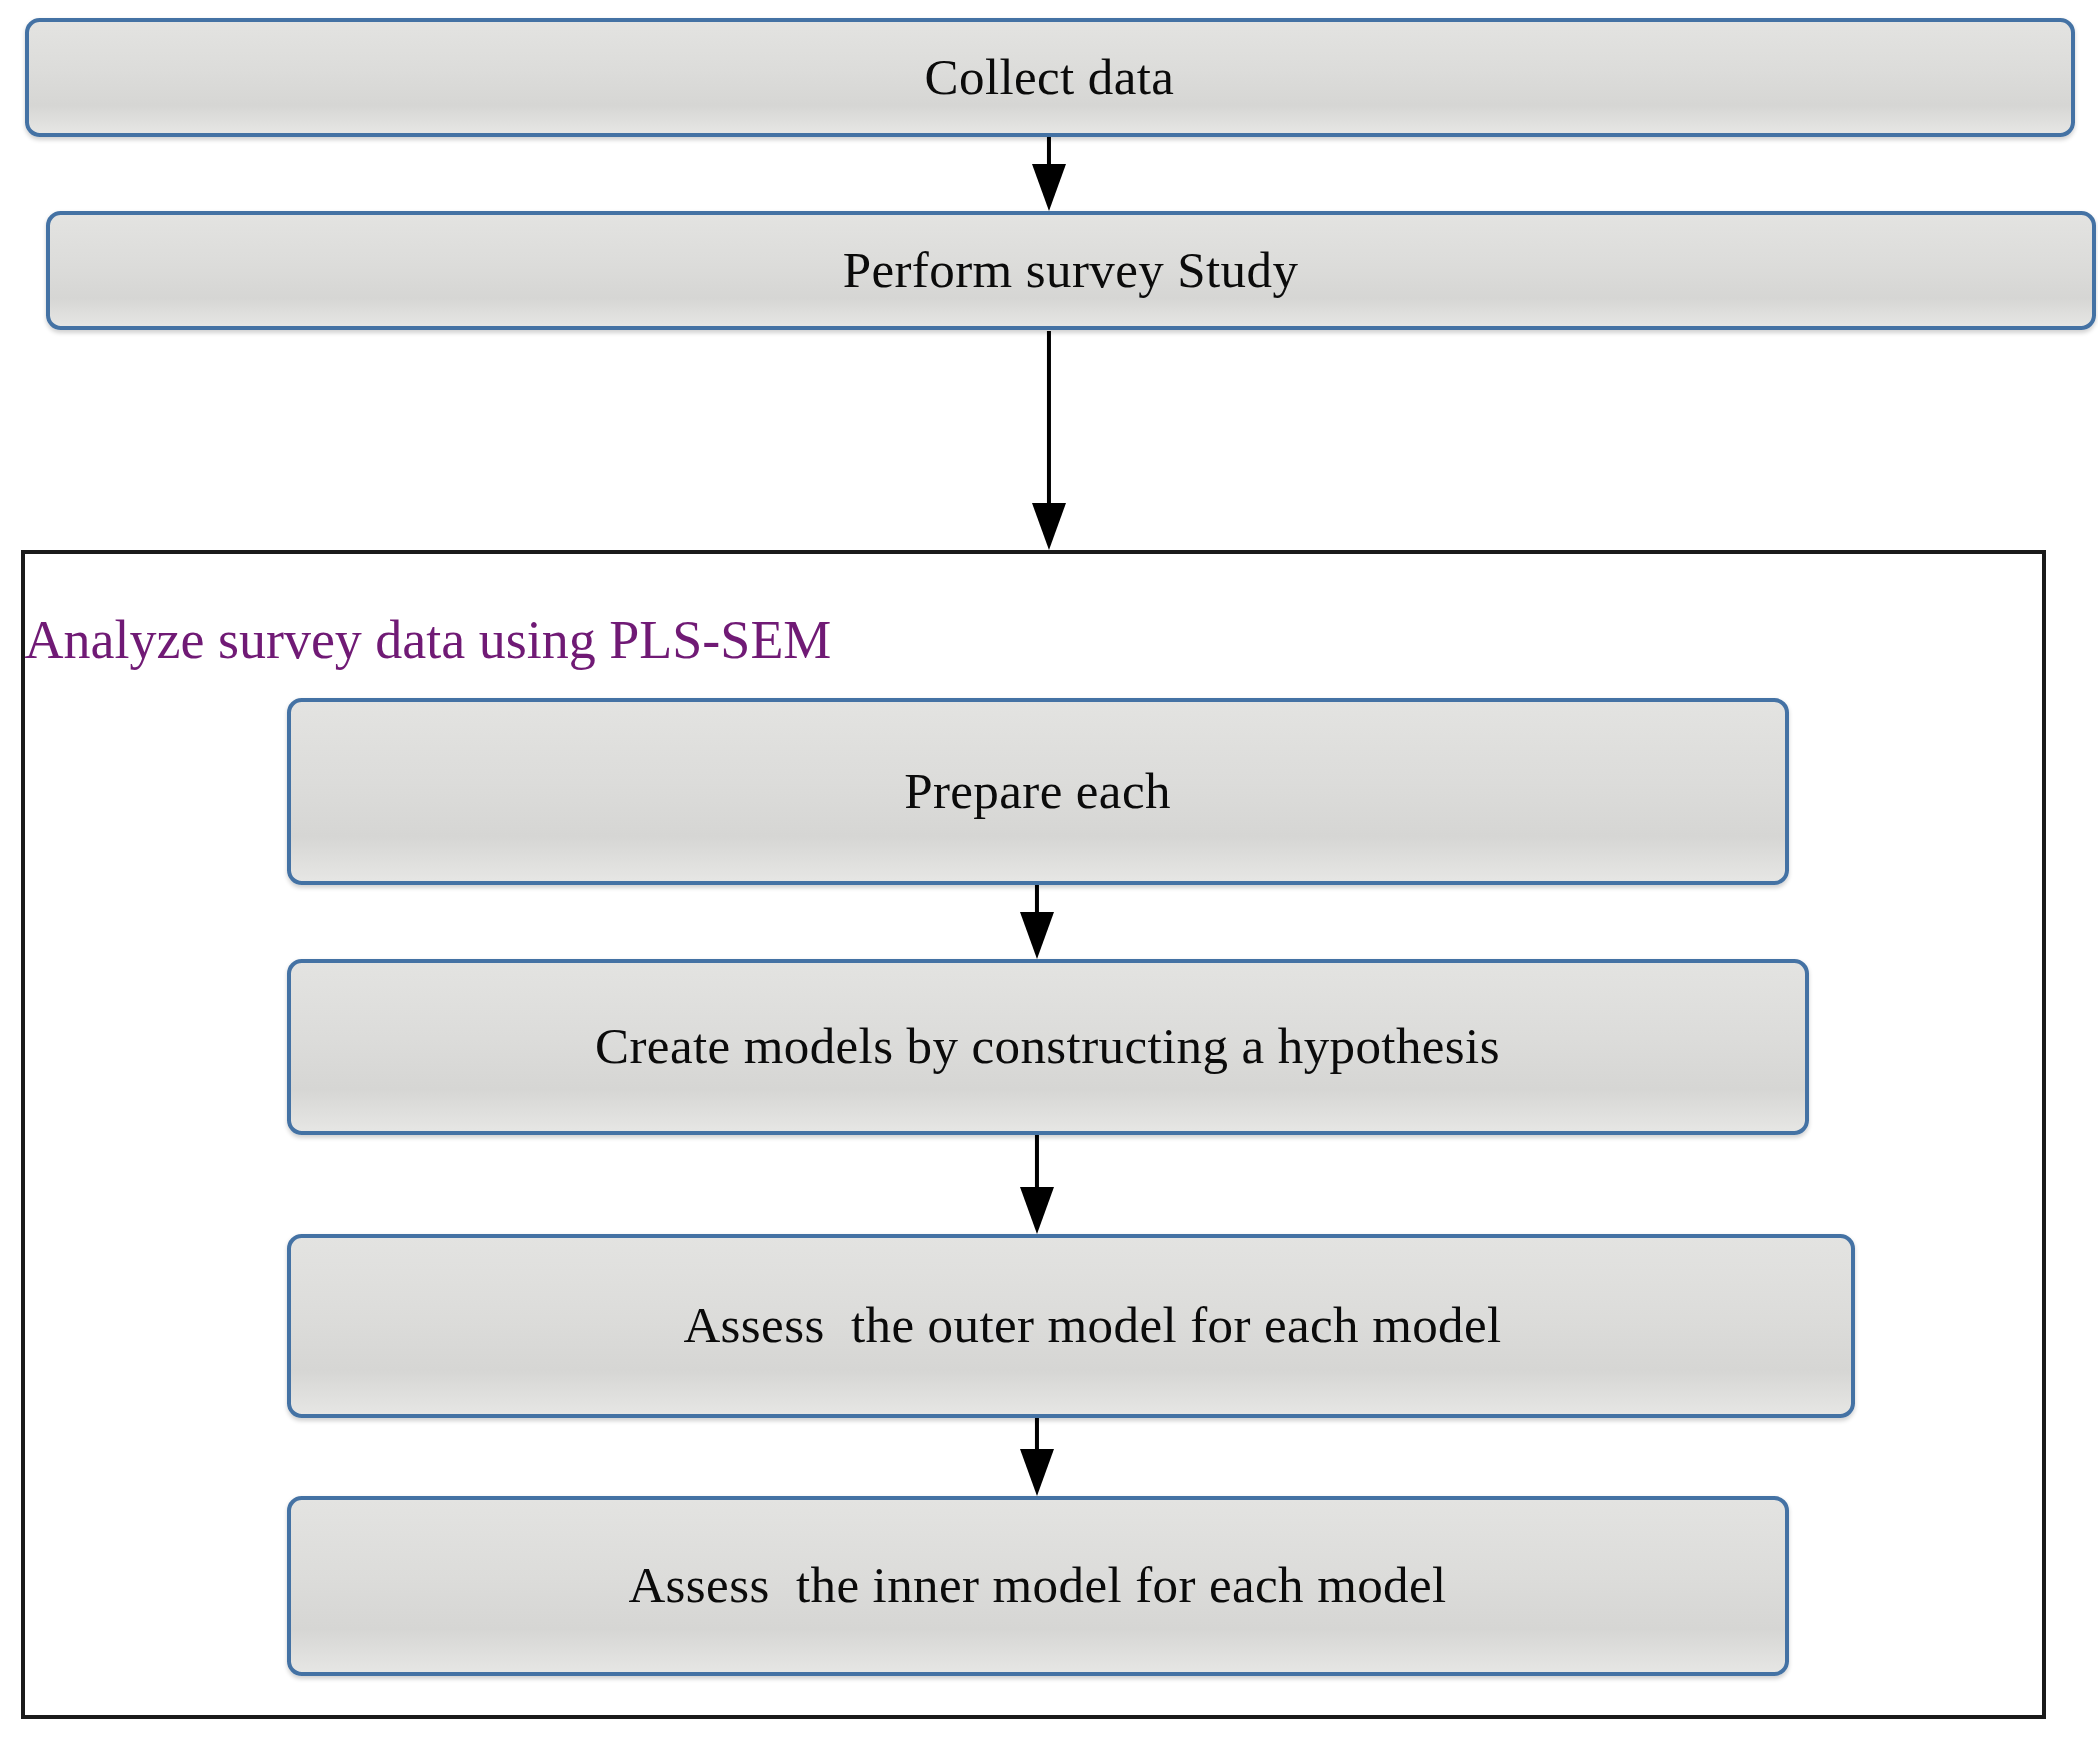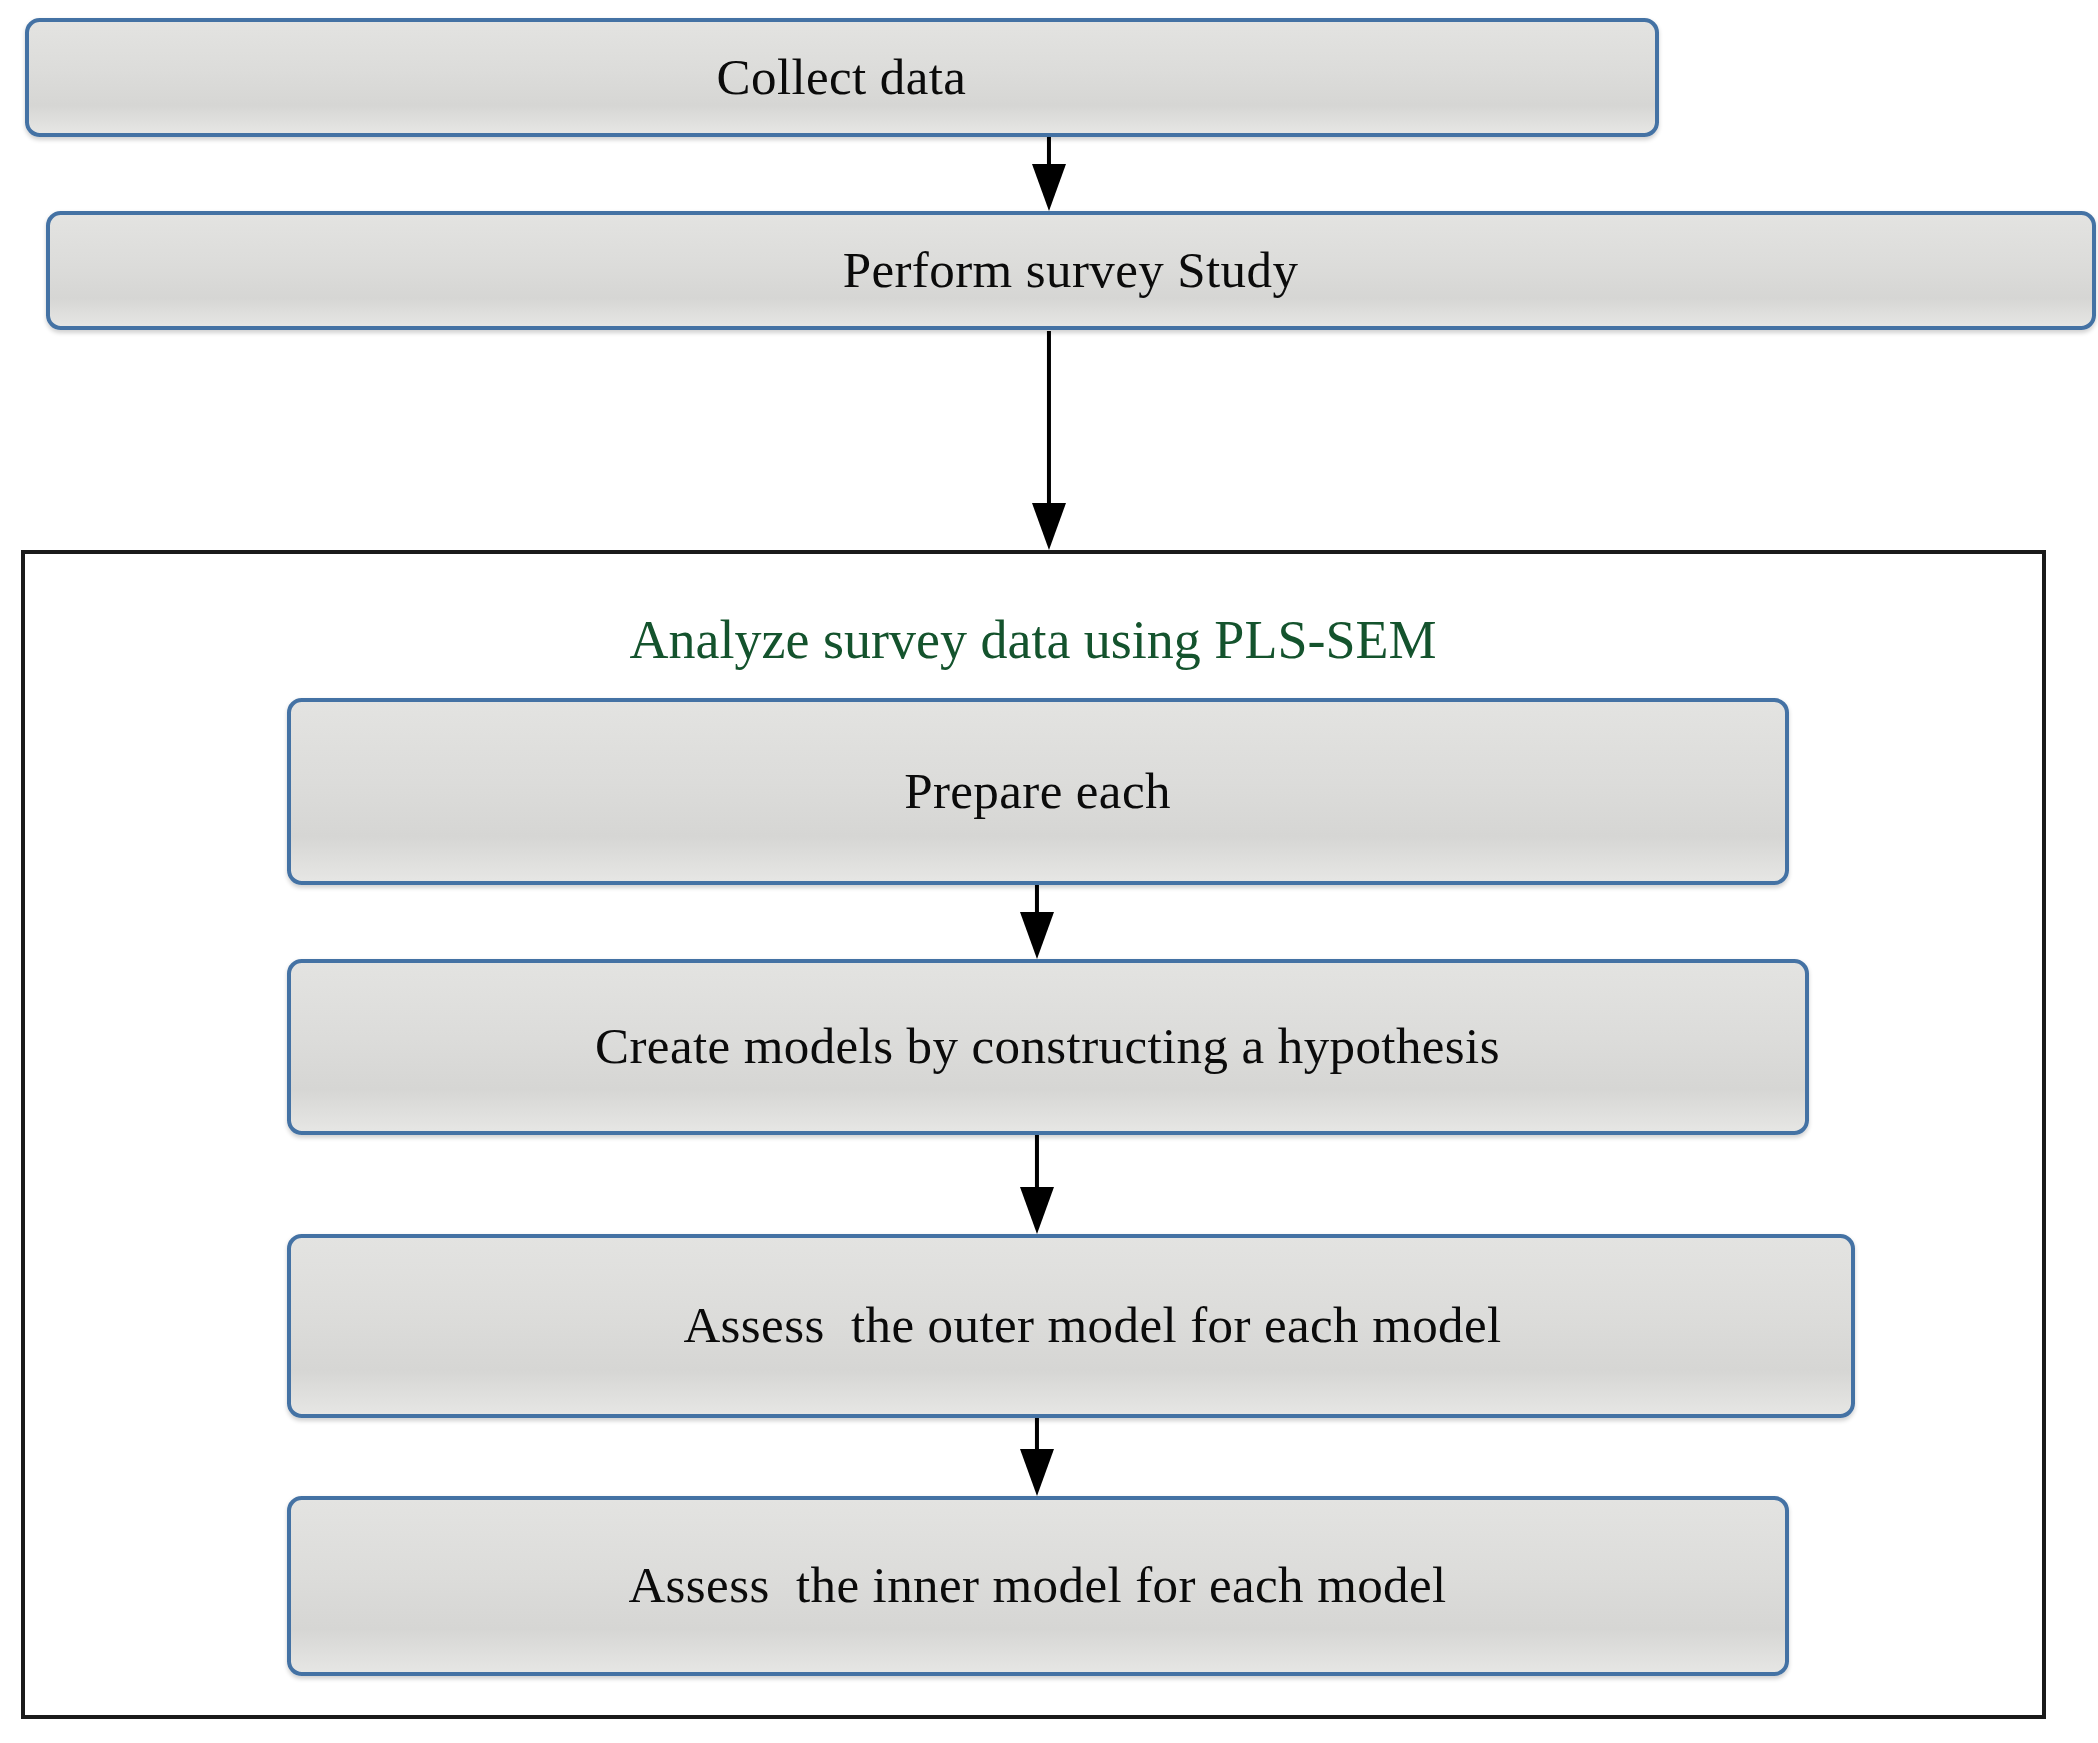--- a/index.html
+++ b/index.html
@@ -45,24 +45,24 @@
   .group-box {
     position: absolute;
     box-sizing: border-box;
     border: 4.1px solid #1a1a1a;
     background: #ffffff;
   }
   .group-title {
     position: absolute;
     left: 0;
     right: 0;
-    text-align: center;
+    text-align: left;
     font-size: 54px;
     line-height: 1;
-    color: #14532d;
+    color: #701a75;
     white-space: pre;
   }
 
   
   .arrow {
     position: absolute;
     width: 38px;
     pointer-events: none;
   }
   .arrow .shaft {
@@ -83,21 +83,21 @@
     border-left: 17px solid transparent;
     border-right: 17px solid transparent;
     border-top: 47px solid #000000;
   }
 </style>
 </head>
 <body>
 
 <div id="canvas">
 
-  <div class="proc-box" style="left:24.5px; top:18px; width:1634px; height:119px;">
+  <div class="proc-box" style="left:24.5px; top:18px; width:2050px; height:119px;">
     <span class="label">Collect data</span>
   </div>
 
   <div class="arrow" style="left:1030px; top:137px; height:74px;">
     <div class="shaft" style="height:28px;"></div>
     <div class="head"></div>
   </div>
 
   <div class="proc-box" style="left:24.5px; top:211px; width:2050px; height:119px;margin-left:21px;">
     <span class="label">Perform survey Study</span>

